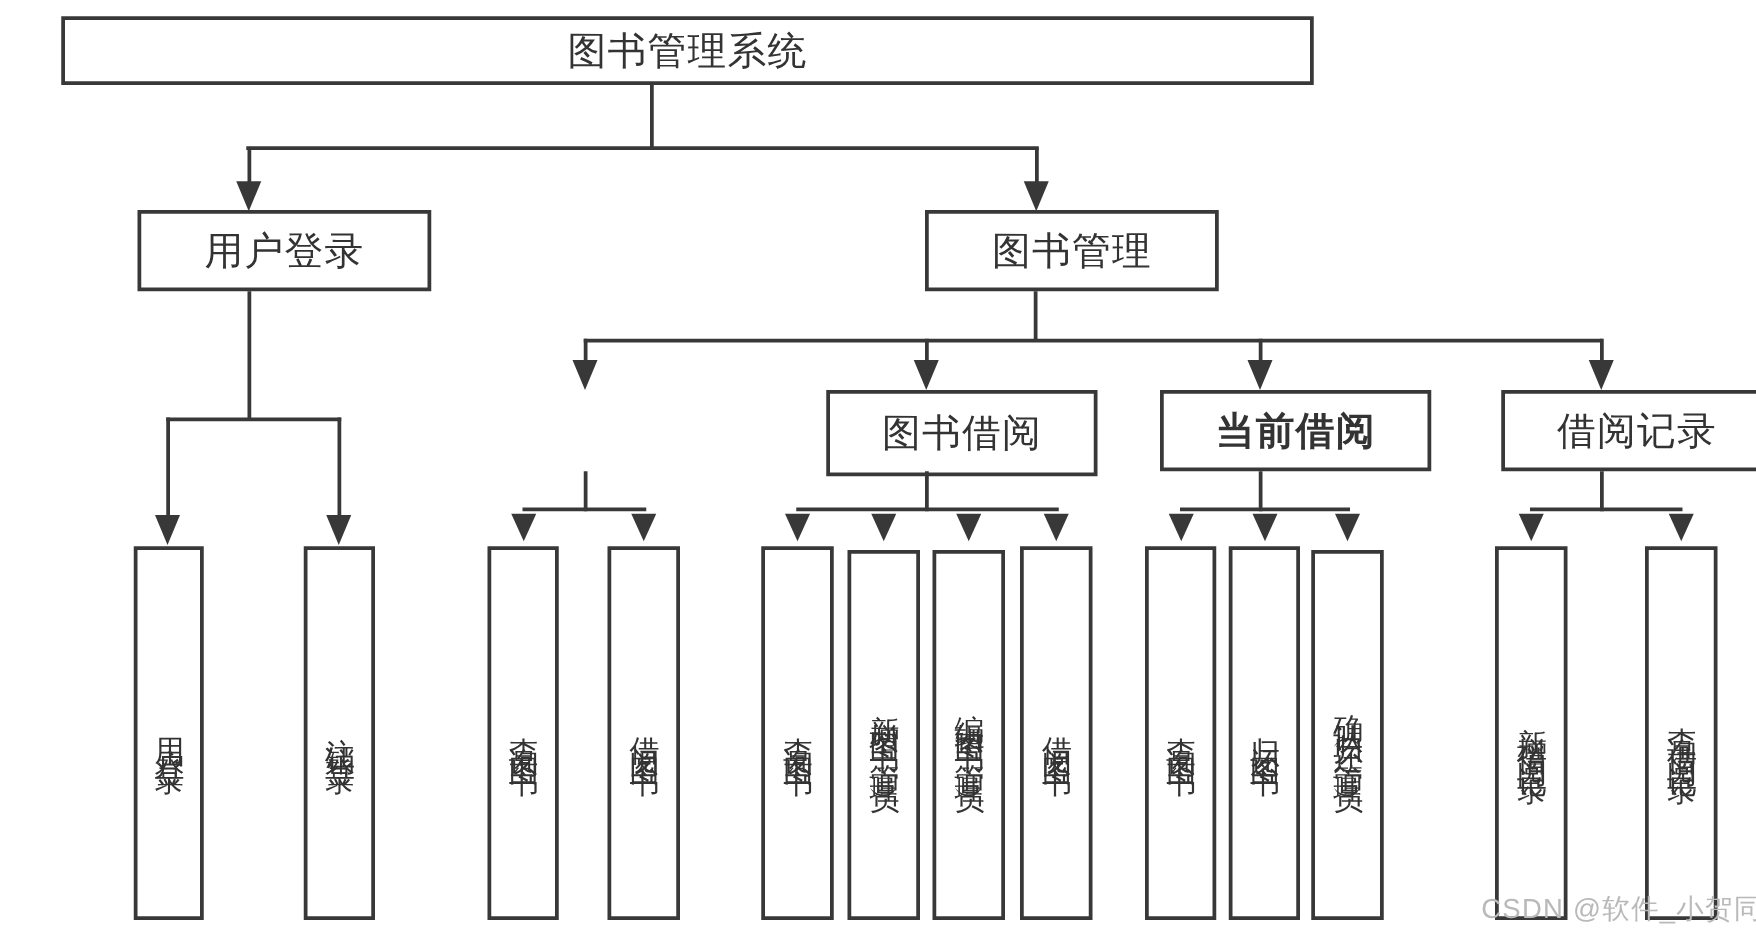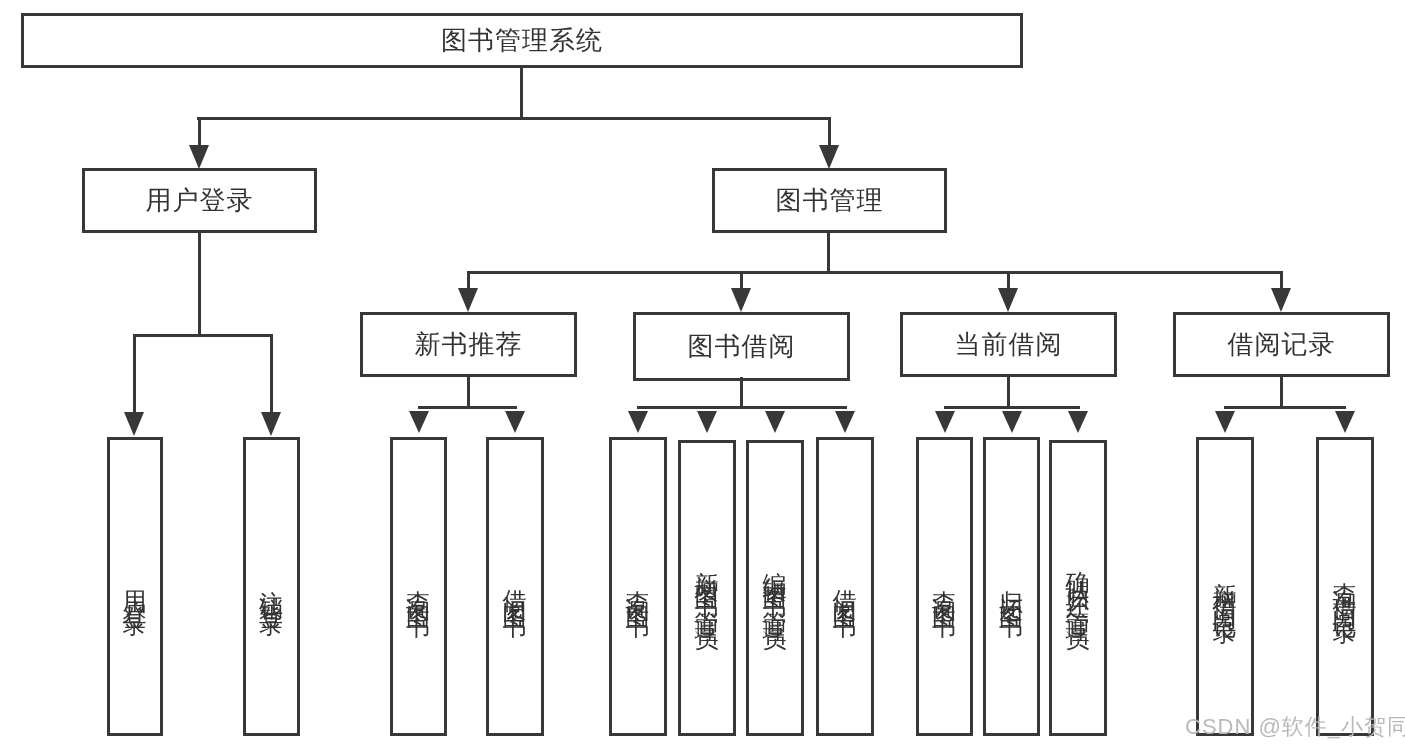--- a/index.html
+++ b/index.html
@@ -19,21 +19,21 @@
   }
   .node{
     position:absolute;
     box-sizing:border-box;
     border:3px solid var(--line);
     background:#fff;
     display:flex;
     align-items:center;
     justify-content:center;
   }
-  .hnode{font-size:26px;letter-spacing:1px;white-space:nowrap;}
+  .hnode{font-size:31px;letter-spacing:1px;white-space:nowrap;margin-left:28px;}
   .leaf .vtext{
     writing-mode:vertical-rl;
     font-size:24px;
     letter-spacing:8px;
     line-height:1.05;
     white-space:nowrap;
   }
   .hline,.vline{position:absolute;background:var(--line);}
   .hline{height:3px;}
   .vline{width:3px;}
@@ -89,27 +89,24 @@
   <div class="hline" style="left:467px;top:271px;width:815px;"></div>
   <div class="vline" style="left:467px;top:271px;height:20px;"></div>
   <div class="arrow" style="left:458px;top:288px;"></div>
   <div class="vline" style="left:740px;top:271px;height:20px;"></div>
   <div class="arrow" style="left:731px;top:288px;"></div>
   <div class="vline" style="left:1007px;top:271px;height:20px;"></div>
   <div class="arrow" style="left:998px;top:288px;"></div>
   <div class="vline" style="left:1280px;top:271px;height:20px;"></div>
   <div class="arrow" style="left:1271px;top:288px;"></div>
 
-  <div class="node hnode" style="left:360px;top:312px;width:217px;height:65px;">
-    <span>新书推荐</span>
-  </div>
   <div class="node hnode" style="left:633px;top:312px;width:217px;height:69px;">
     <span>图书借阅</span>
   </div>
-  <div class="node hnode" style="left:900px;top:312px;width:217px;height:65px;">
+  <div class="node hnode" style="left:900px;top:312px;width:217px;height:65px;font-weight:bold;">
     <span>当前借阅</span>
   </div>
   <div class="node hnode" style="left:1173px;top:312px;width:217px;height:65px;">
     <span>借阅记录</span>
   </div>
 
   <div class="vline" style="left:467px;top:377px;height:32px;"></div>
   <div class="hline" style="left:418px;top:406px;width:99px;"></div>
   <div class="arrow sm" style="left:409px;top:411px;"></div>
   <div class="arrow sm" style="left:505px;top:411px;"></div>

